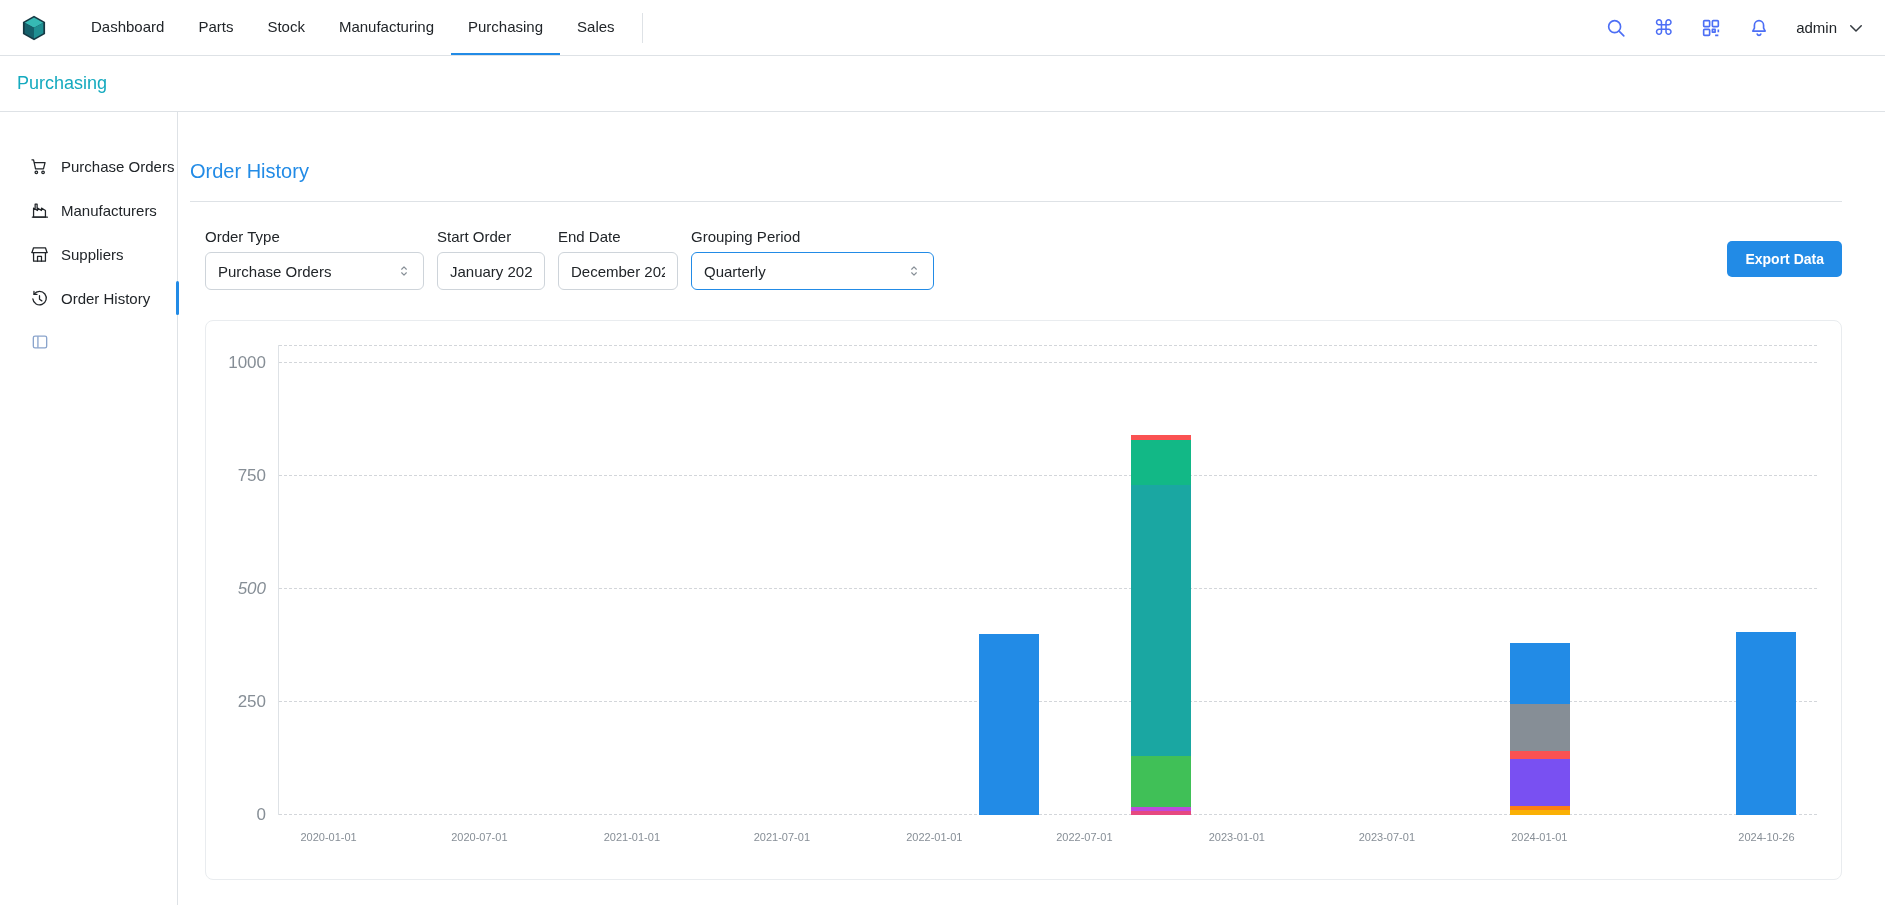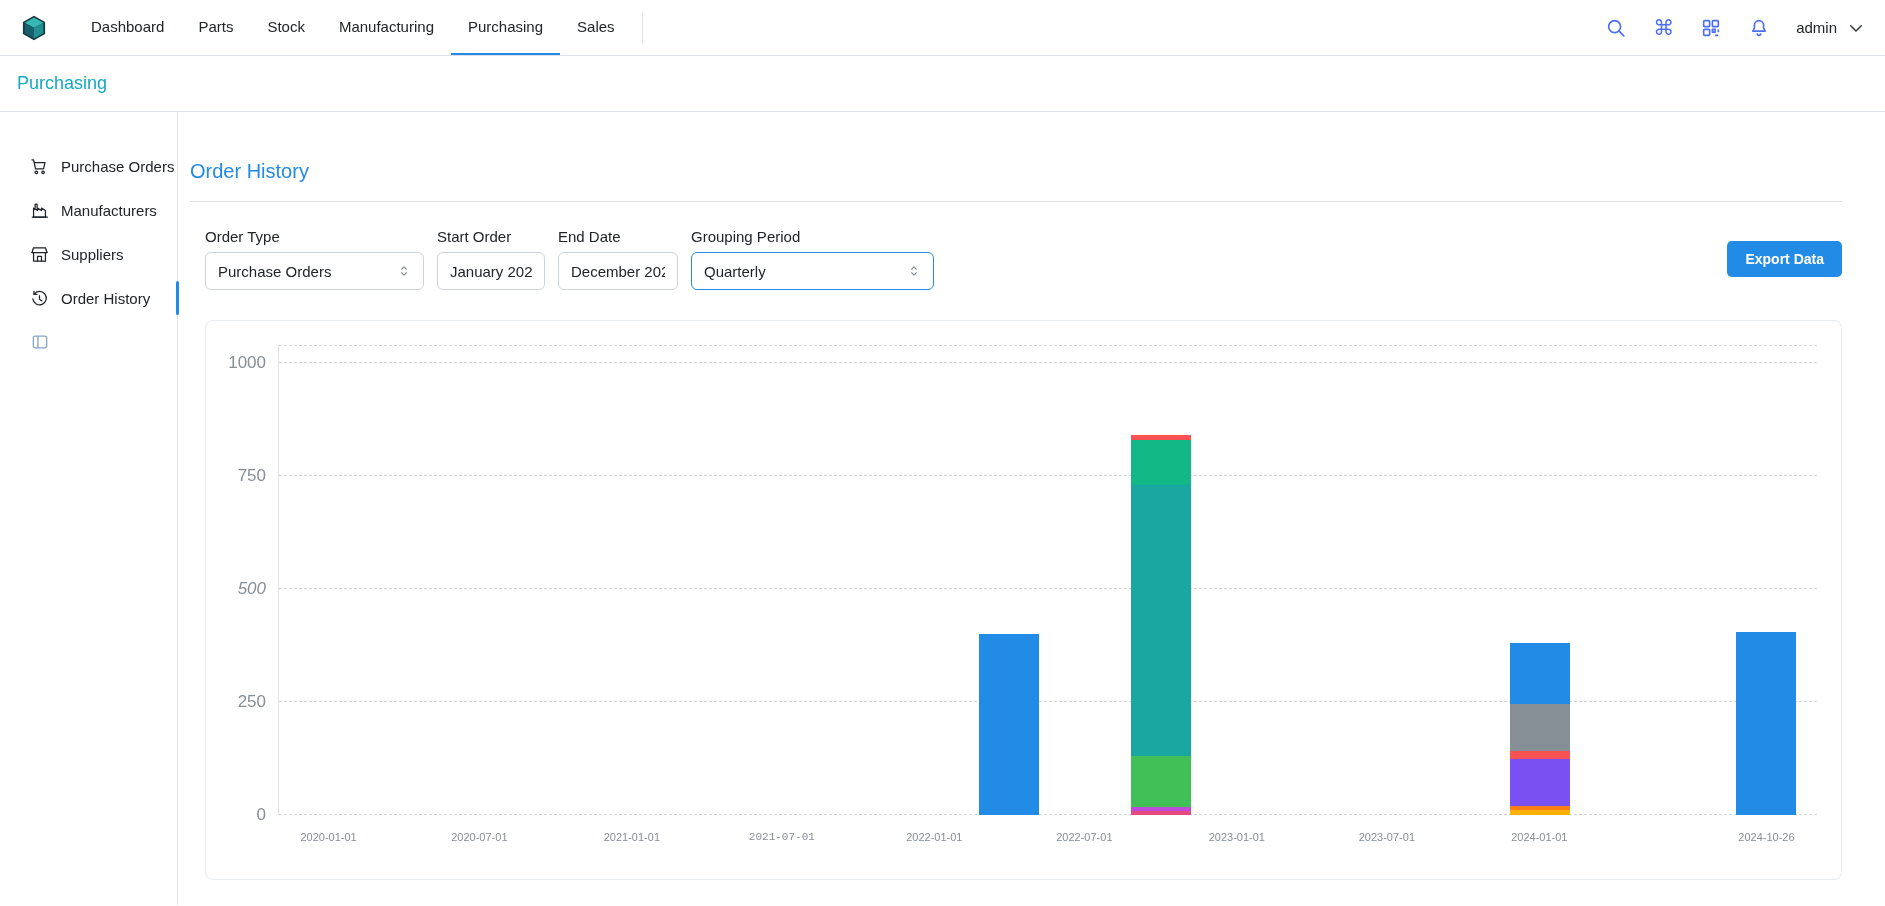--- a/index.html
+++ b/index.html
@@ -268,21 +268,21 @@
                 <div class="seg" style="height: 12.8846%; background: rgb(34, 139, 230);"></div>
               </div>
               <div class="bar" style="left: 96.7151%;">
                 <div class="seg" style="height: 38.9423%; background: rgb(34, 139, 230);"></div>
               </div>
             </div>
           <div class="x-axis">
               <div class="xtick" style="left: 3.28487%;">2020-01-01</div>
               <div class="xtick" style="left: 13.0856%;">2020-07-01</div>
               <div class="xtick" style="left: 22.9941%;">2021-01-01</div>
-              <div class="xtick" style="left: 32.741%; font-family: Liberation Mono, monospace;">2021-07-01</div>
+              <div class="xtick" style="left: 32.741%;">2021-07-01</div>
               <div class="xtick" style="left: 42.6494%;">2022-01-01</div>
               <div class="xtick" style="left: 52.3963%;">2022-07-01</div>
               <div class="xtick" style="left: 62.3048%;">2023-01-01</div>
               <div class="xtick" style="left: 72.0517%;">2023-07-01</div>
               <div class="xtick" style="left: 81.9602%;">2024-01-01</div>
               <div class="xtick" style="left: 96.7151%;">2024-10-26</div>
             </div>
         </div>
       </div>
     </div>

